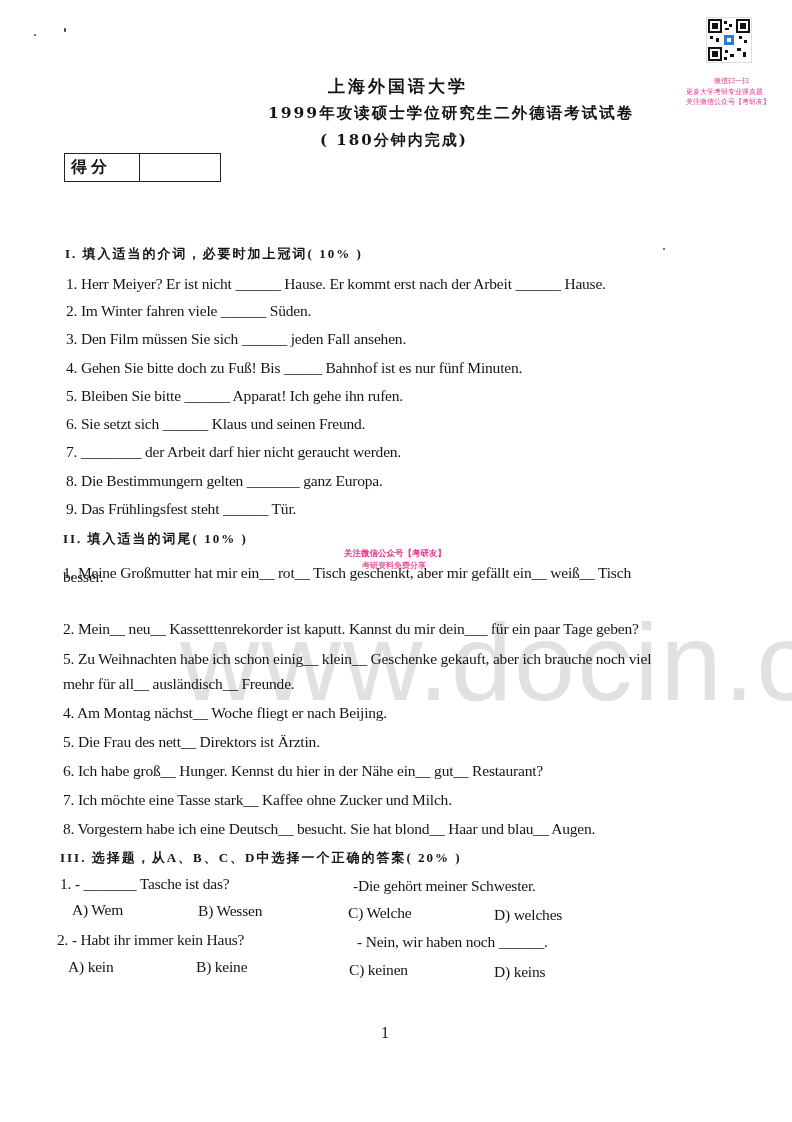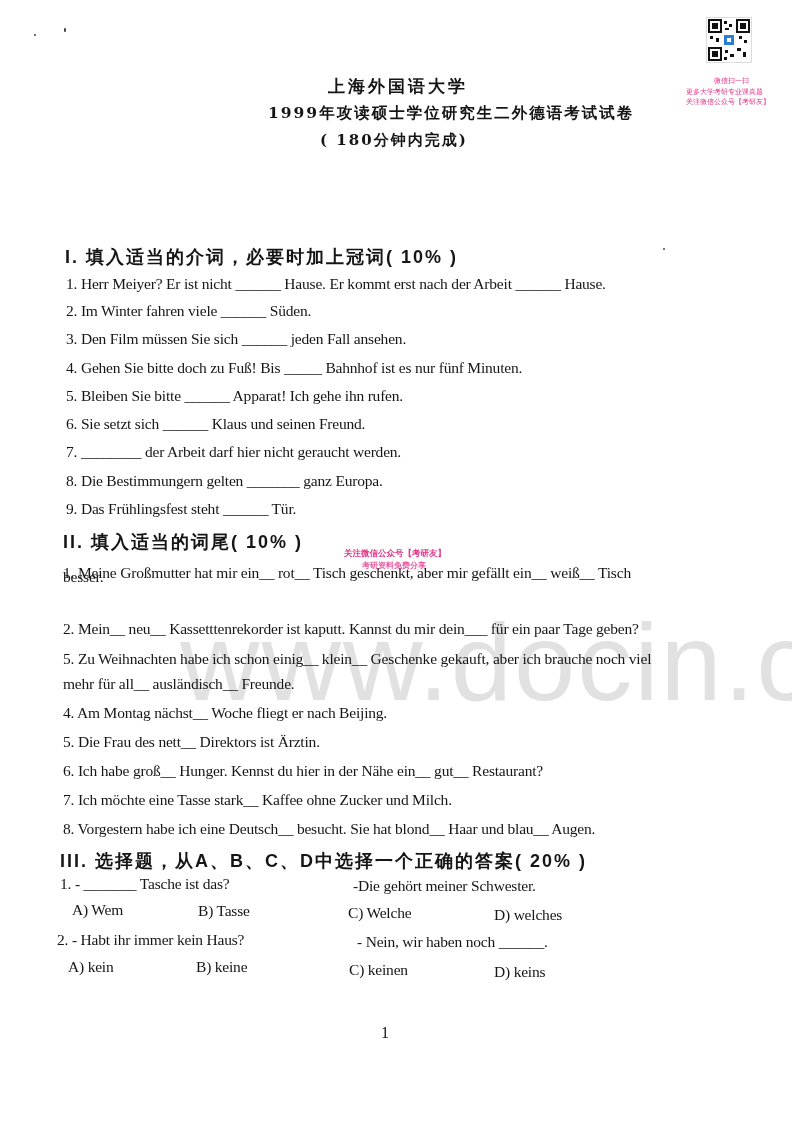--- a/index.html
+++ b/index.html
@@ -10,21 +10,21 @@
   .abs { position: absolute; white-space: nowrap; }
   .title1 { left: 328px; top: 75px; font-size: 17px; font-weight: bold; letter-spacing: 3px; font-family: "DejaVu Serif", serif; }
   .title2 { left: 268px; top: 103px; font-size: 15.5px; font-weight: bold; letter-spacing: 2px; font-family: "DejaVu Serif", serif; }
   .title3 { left: 320px; top: 131px; font-size: 15px; font-weight: bold; letter-spacing: 2px; font-family: "DejaVu Serif", serif; }
 
   .score-table { position: absolute; left: 64px; top: 153px; border-collapse: collapse; }
   .score-table td { border: 1.5px solid #222; height: 27px; font-family: "DejaVu Serif", serif; font-size: 16px; font-weight: bold; padding: 0 6px; }
   .score-table td.lbl { width: 62px; letter-spacing: 4px; }
   .score-table td.val { width: 68px; }
 
-  .sec { font-family: Liberation Sans, sans-serif; font-size: 18px; font-weight: bold; letter-spacing: 2px; }
+  .sec { font-family: Liberation Serif, serif; font-size: 13px; font-weight: bold; letter-spacing: 2px; }
   .ln { font-size: 15.5px; letter-spacing: -0.2px; }
 
   .qr { left: 706px; top: 17px; width: 44px; height: 44px; background: #fff; border: 1px solid #ddd; }
   .qr svg { display: block; }
   .qr-t1 { left: 714px; top: 76px; font-size: 7px; color: #e0368a; font-family: "DejaVu Sans", sans-serif; }
   .qr-t2 { left: 686px; top: 87px; font-size: 7px; color: #e0368a; font-family: "DejaVu Sans", sans-serif; }
   .qr-t3 { left: 686px; top: 97px; font-size: 7px; color: #e0368a; font-family: "DejaVu Sans", sans-serif; }
 
   .wm-pink1 { left: 344px; top: 548px; font-size: 8.5px; color: #e0368a; font-family: "DejaVu Sans", sans-serif; font-weight: bold; }
   .wm-pink2 { left: 362px; top: 560px; font-size: 8px; color: #e0368a; opacity: 0.8; font-family: "DejaVu Sans", sans-serif; font-weight: bold; }
@@ -69,20 +69,24 @@
 <div class="abs qr-t1">微信扫一扫</div>
 <div class="abs qr-t2">更多大学考研专业课真题</div>
 <div class="abs qr-t3">关注微信公众号【考研友】</div>
 
 <div class="abs title1">上海外国语大学</div>
 <div class="abs title2">1999年攻读硕士学位研究生二外德语考试试卷</div>
 <div class="abs title3">( 180分钟内完成)</div>
 
 <table class="score-table">
   <tbody>
+      <tr>
+    <td class="lbl">得分</td>
+    <td class="val"></td>
+  </tr>
 </tbody>
   </table>
 
 <div class="abs sec" style="left:65px;top:245px;">I. 填入适当的介词，必要时加上冠词( 10% )</div>
 <div class="abs ln" style="left:66px;top:275px;">1. Herr Meiyer? Er ist nicht ______ Hause. Er kommt erst nach der Arbeit ______ Hause.</div>
 <div class="abs ln" style="left:66px;top:302px;">2. Im Winter fahren viele ______ Süden.</div>
 <div class="abs ln" style="left:66px;top:330px;">3. Den Film müssen Sie sich ______ jeden Fall ansehen.</div>
 <div class="abs ln" style="left:66px;top:359px;">4. Gehen Sie bitte doch zu Fuß! Bis _____ Bahnhof ist es nur fünf Minuten.</div>
 <div class="abs ln" style="left:66px;top:387px;">5. Bleiben Sie bitte ______ Apparat! Ich gehe ihn rufen.</div>
 <div class="abs ln" style="left:66px;top:415px;">6. Sie setzt sich ______ Klaus und seinen Freund.</div>
@@ -103,21 +107,21 @@
 <div class="abs ln" style="left:63px;top:820px;">8. Vorgestern habe ich eine Deutsch__ besucht. Sie hat blond__ Haar und blau__ Augen.</div>
 
 <div class="abs wm-pink1">关注微信公众号【考研友】</div>
 <div class="abs wm-pink2">考研资料免费分享</div>
 
 <div class="abs sec" style="left:60px;top:849px;">III. 选择题，从A、B、C、D中选择一个正确的答案( 20% )</div>
 
 <div class="abs ln" style="left:60px;top:875px;">1. - _______ Tasche  ist das?</div>
 <div class="abs ln" style="left:353px;top:877px;">-Die gehört meiner Schwester.</div>
 <div class="abs ln" style="left:72px;top:901px;">A) Wem</div>
-<div class="abs ln" style="left:198px;top:902px;">B) Tasse</div>
+<div class="abs ln" style="left:198px;top:902px;">B) Wessen</div>
 <div class="abs ln" style="left:348px;top:904px;">C) Welche</div>
 <div class="abs ln" style="left:494px;top:906px;">D) welches</div>
 
 <div class="abs ln" style="left:57px;top:931px;">2. - Habt ihr immer kein Haus?</div>
 <div class="abs ln" style="left:357px;top:933px;">- Nein, wir haben noch ______.</div>
 <div class="abs ln" style="left:68px;top:958px;">A) kein</div>
 <div class="abs ln" style="left:196px;top:958px;">B) keine</div>
 <div class="abs ln" style="left:349px;top:961px;">C) keinen</div>
 <div class="abs ln" style="left:494px;top:963px;text-align:right;">D) keins</div>
 

